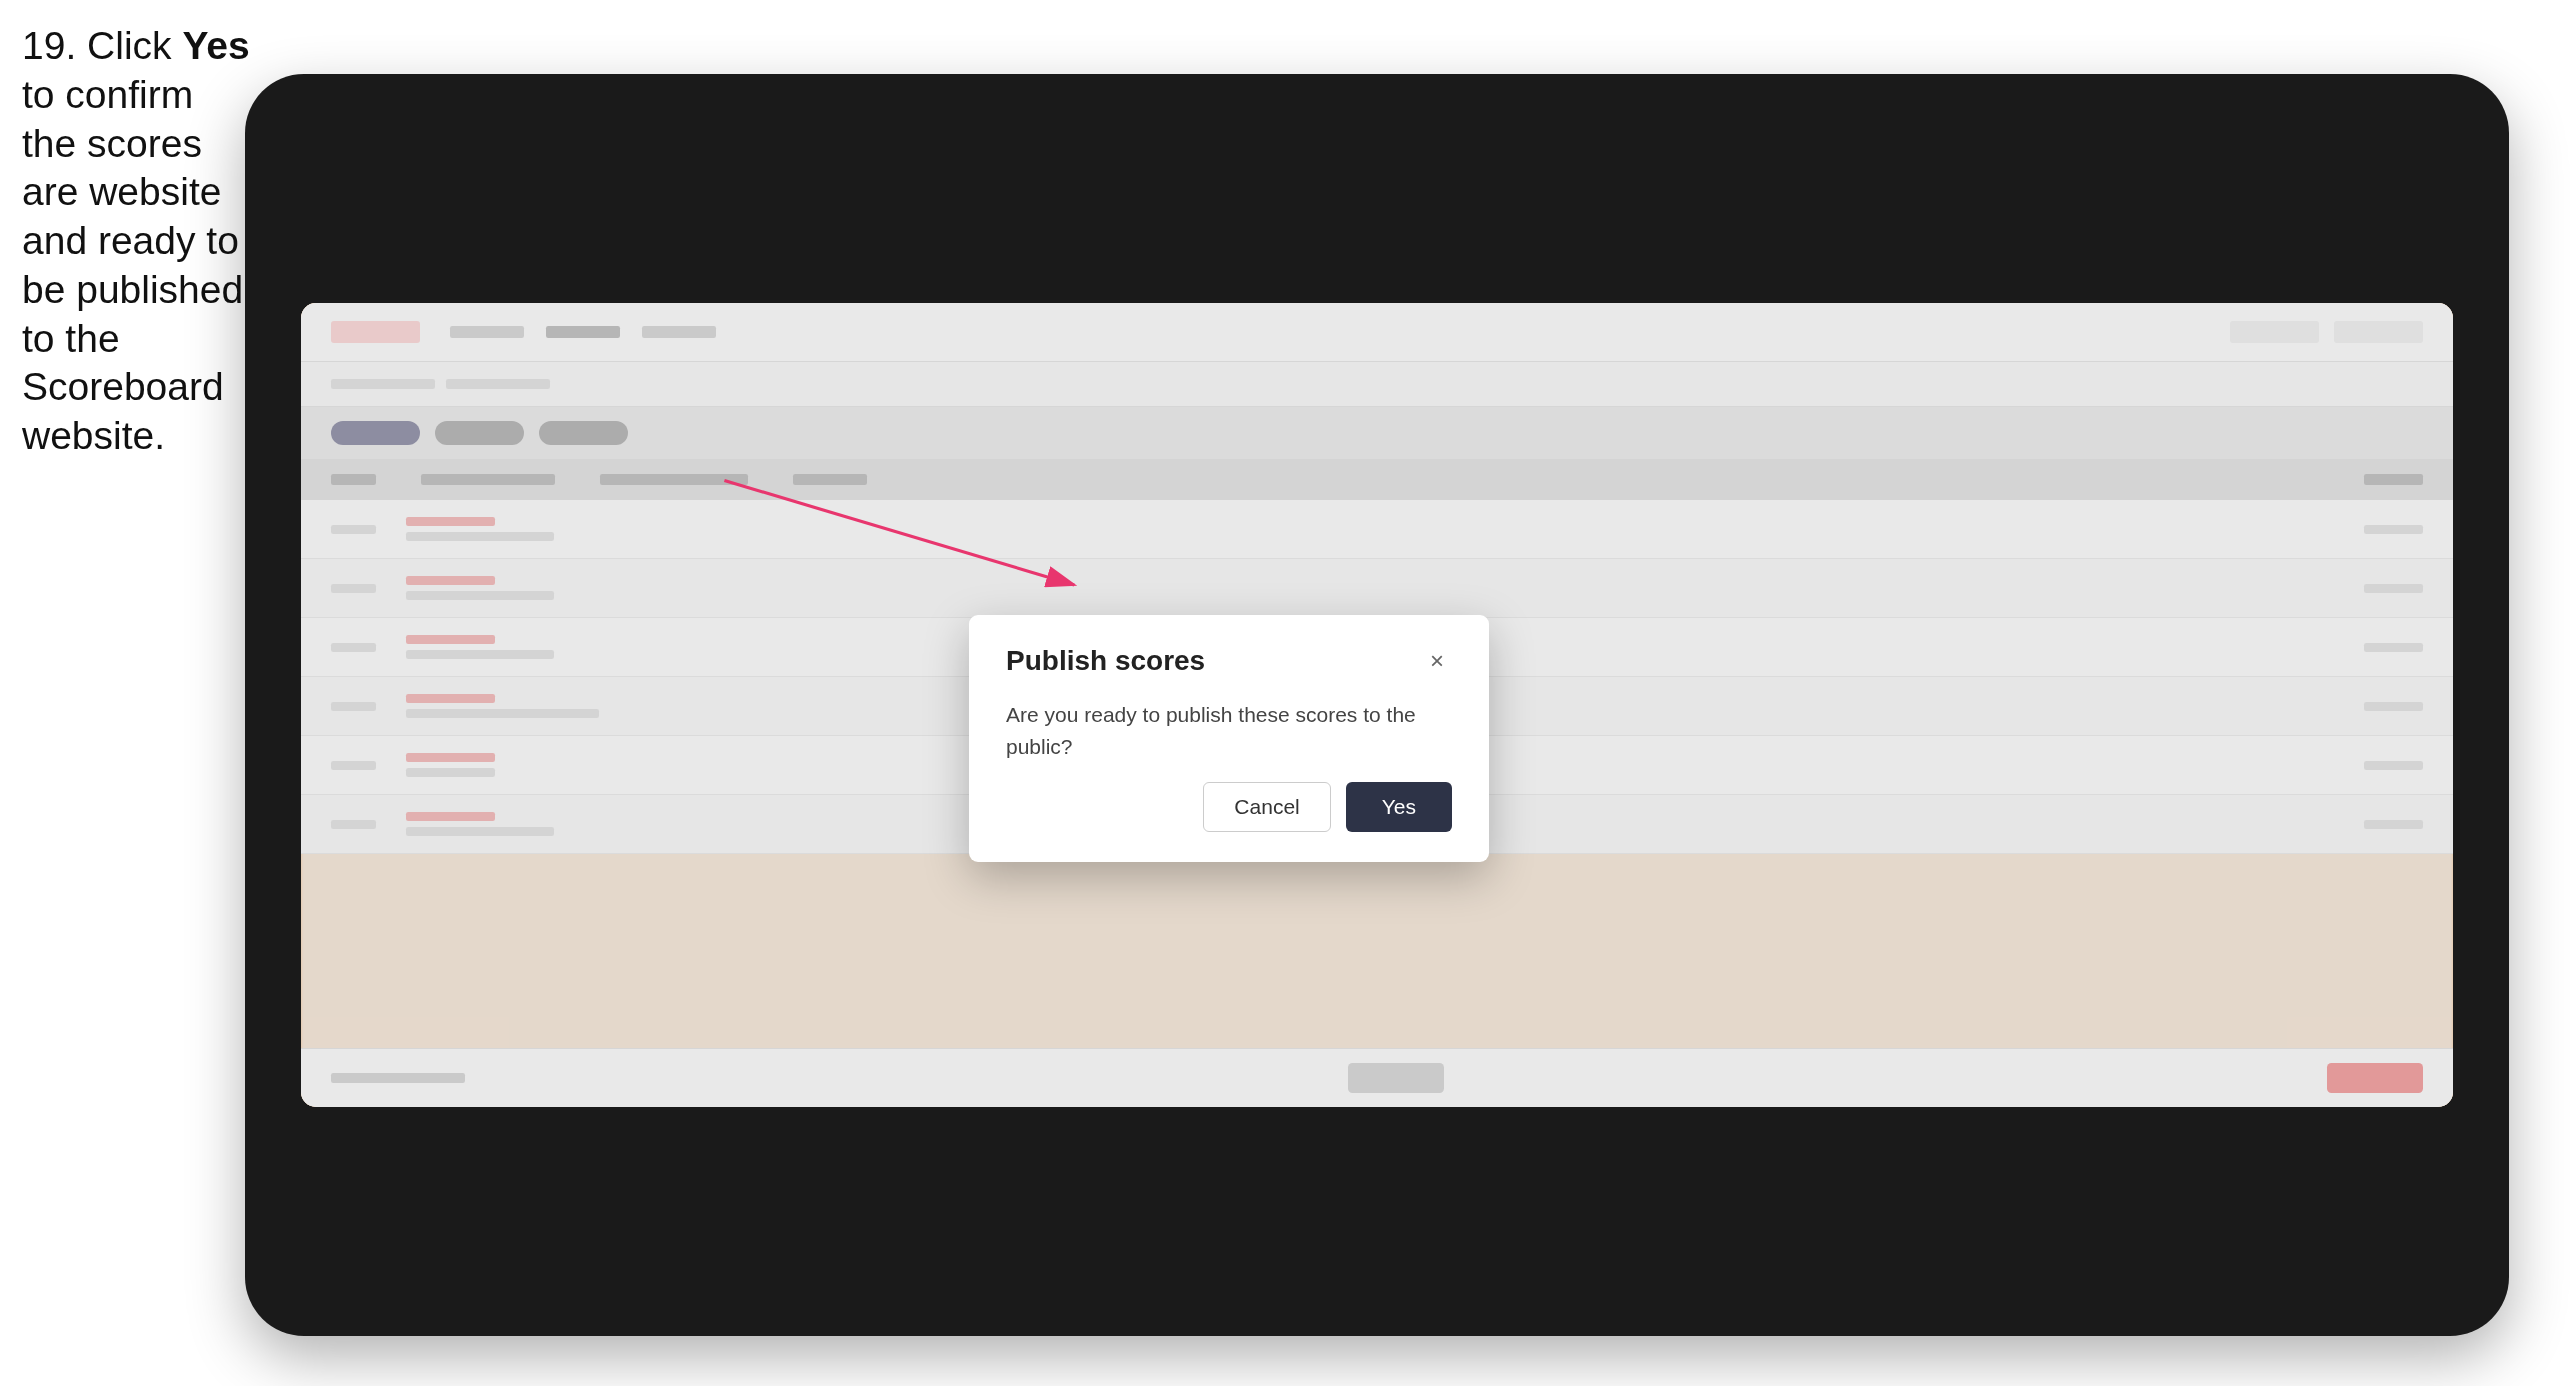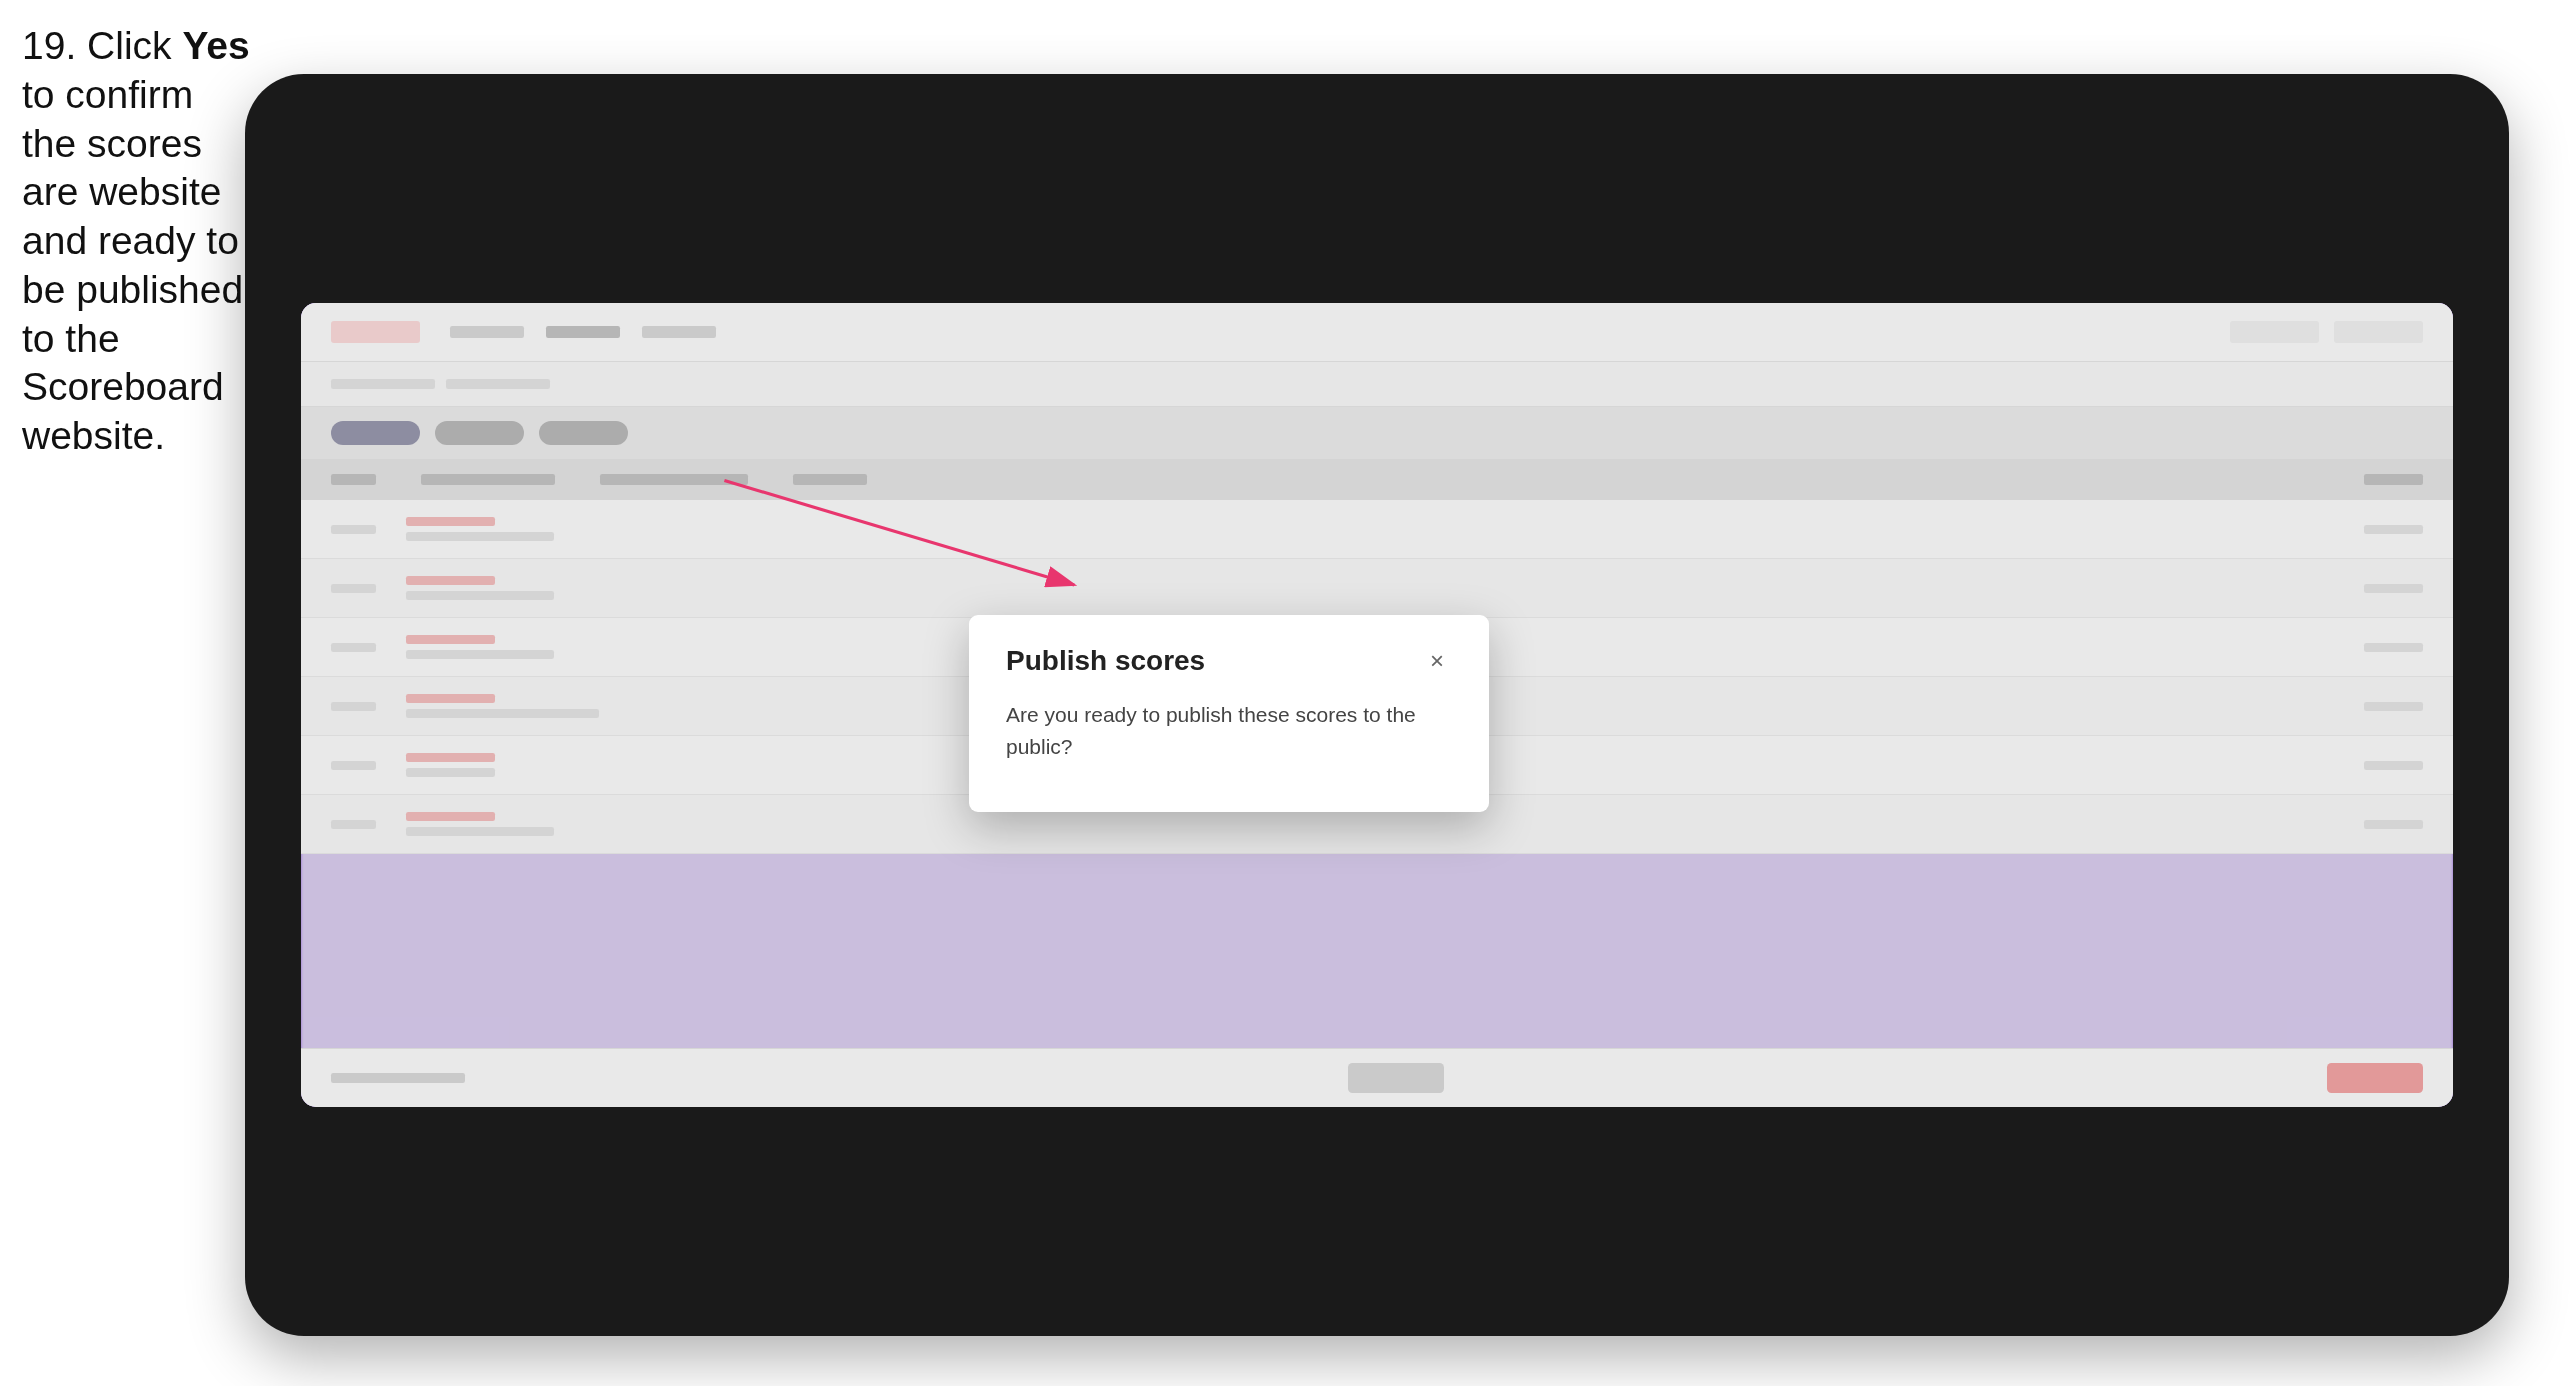--- a/index.html
+++ b/index.html
@@ -39,21 +39,21 @@
       border-radius: 59px;
       box-shadow: 0 22px 59px rgba(0,0,0,0.3);
       display: flex;
       align-items: center;
       justify-content: center;
     }
 
     .tablet-screen {
       width: 2152px;
       height: 804px;
-      background: #6d28d9;
+      background: #fdba74;
       border-radius: 15px;
       overflow: hidden;
       position: relative;
     }
 
     
     .app-bg {
       width: 100%;
       height: 100%;
       background: #f5f5f5;
@@ -459,20 +459,24 @@
     <div class="modal-overlay"></div>
 
     <div class="modal-dialog">
       <div class="modal-header">
         <span class="modal-title">Publish scores</span>
         <button class="modal-close">×</button>
       </div>
       <div class="modal-body">
         <p class="modal-message">Are you ready to publish these scores to the public?</p>
       </div>
+      <div class="modal-footer">
+        <button class="btn-cancel">Cancel</button>
+        <button class="btn-yes">Yes</button>
+      </div>
     </div>
 
     <svg class="arrow-svg" viewBox="0 0 2900 1540" xmlns="http://www.w3.org/2000/svg">
       <defs>
         <marker id="arrowhead" markerWidth="10" markerHeight="7" refX="9" refY="3.5" orient="auto">
           <polygon points="0 0, 10 3.5, 0 7" fill="#e8366e"></polygon>
         </marker>
       </defs>
       <line x1="200" y1="340" x2="870" y2="540" stroke="#e8366e" stroke-width="6" marker-end="url(#arrowhead)"></line>
     </svg>

